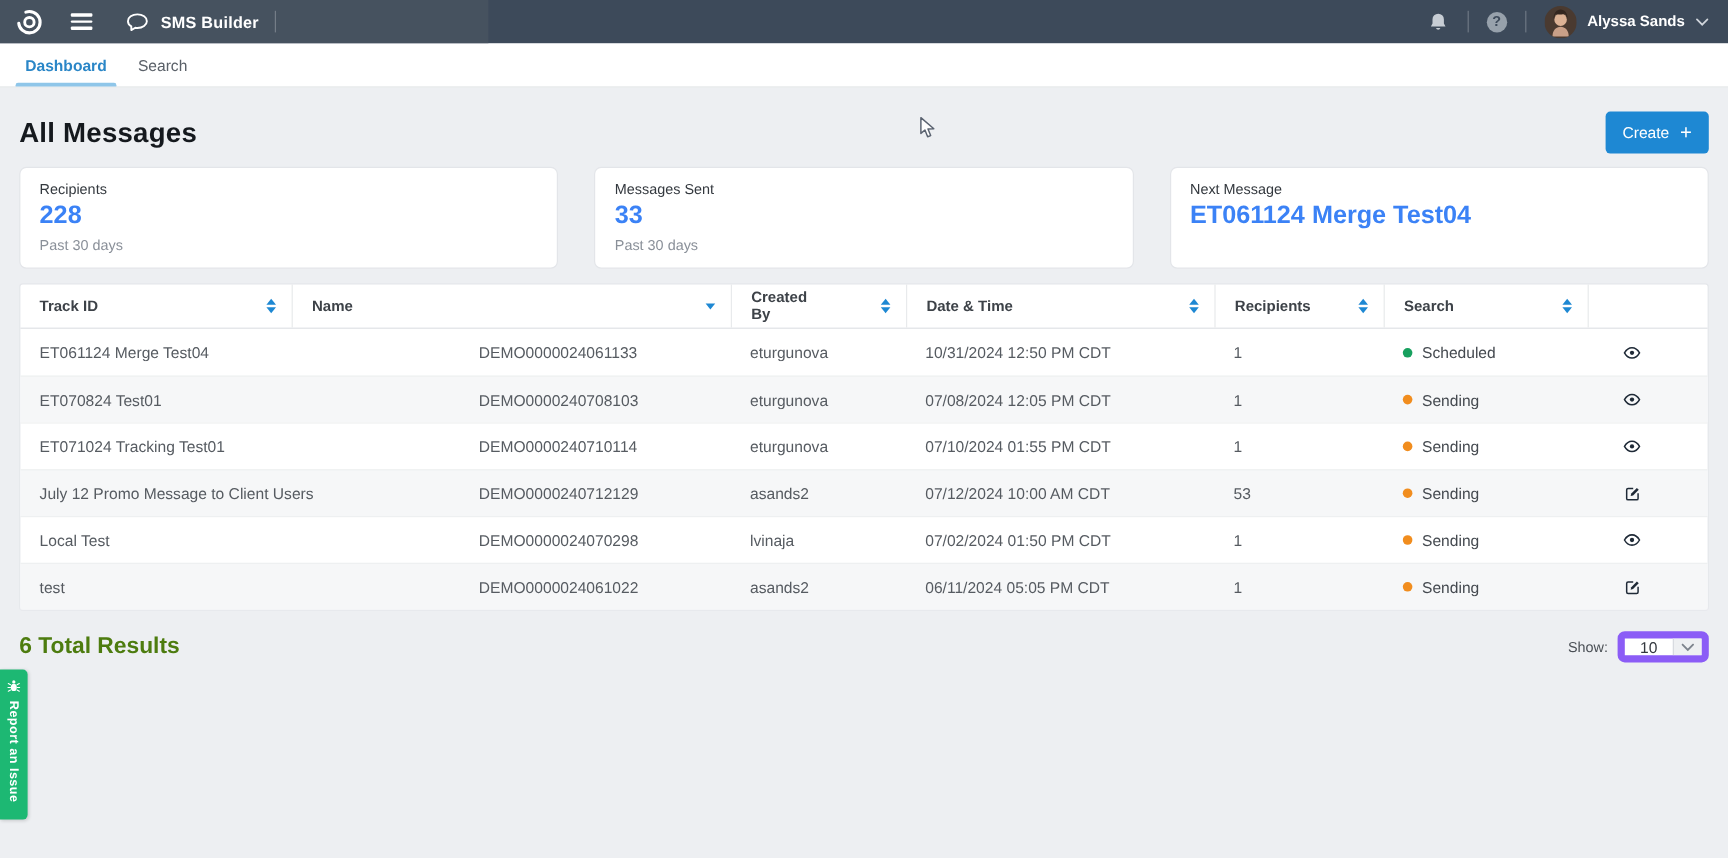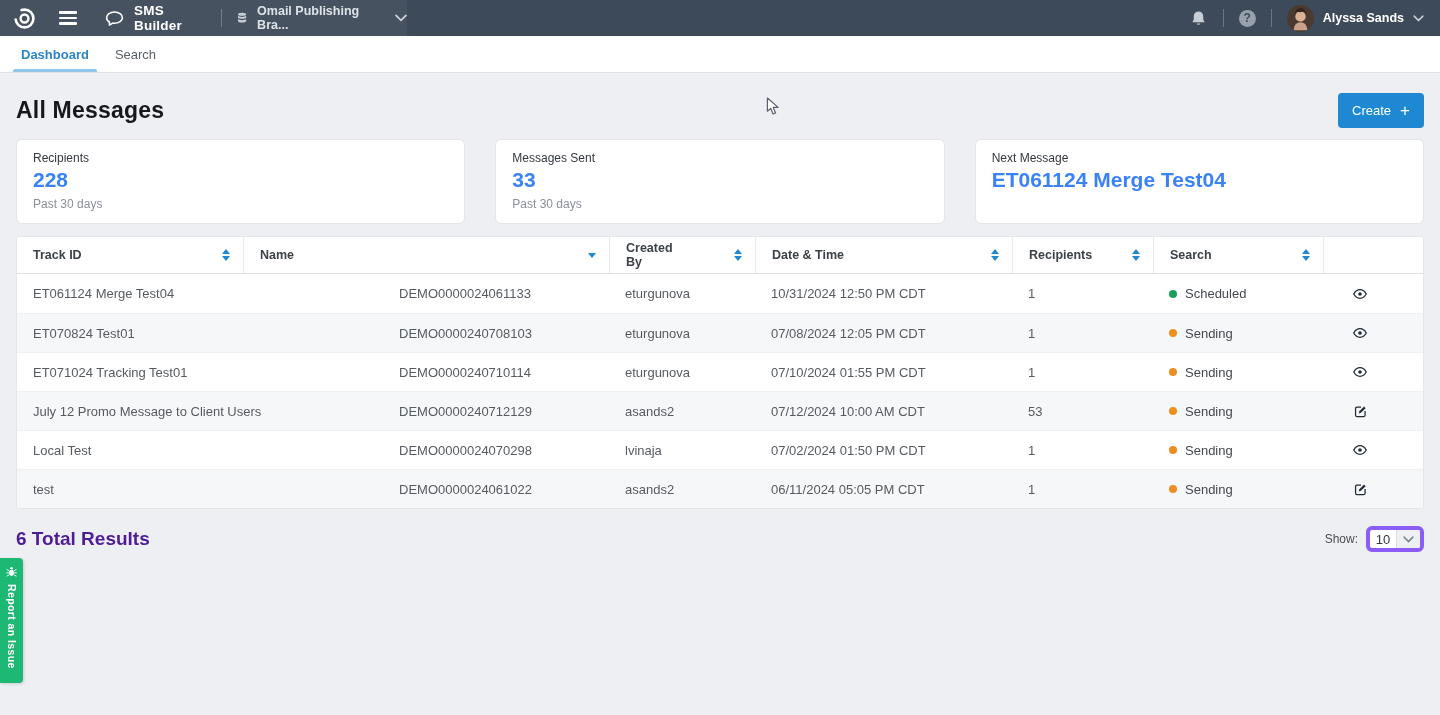--- a/index.html
+++ b/index.html
@@ -68,25 +68,25 @@
   .trow { display: flex; height: 39px; align-items: center; font-size: 13px; color: #565b61; border-top: 1px solid #eef0f1; }
   .trow:first-child { border-top: none; }
   .trow.alt { background: #f6f7f8; }
   .cell { padding-left: 16px; white-space: nowrap; overflow: hidden; }
   .cell.col-status { display: flex; align-items: center; gap: 8px; color: #44494f; }
   .dot { width: 8px; height: 8px; border-radius: 50%; flex-shrink: 0; }
   .cell.col-actions { display: flex; justify-content: center; padding-right: 42px; }
 
   
   .table-footer { display: flex; align-items: center; justify-content: space-between; margin-top: 17px; }
-  .total-results { font-size: 19px; font-weight: 700; color: #4c1d95; }
+  .total-results { font-size: 19px; font-weight: 700; color: #4d7c0f; }
   .show-wrap { display: flex; align-items: center; gap: 8px; }
   .show-label { font-size: 12px; color: #4a4f55; }
-  .page-size-select { display: flex; align-items: stretch; width: 58px; height: 26px; background: #fff;
-                      border: 4px solid #8b5cf6; border-radius: 6px; cursor: pointer; overflow: hidden; }
+  .page-size-select { display: flex; align-items: stretch; width: 76px; height: 26px; background: #fff;
+                      border: 6px solid #8b5cf6; border-radius: 6px; cursor: pointer; overflow: hidden; }
   .page-size-value { flex: 1; display: flex; align-items: center; justify-content: center; font-size: 13px; color: #33383e; }
   .page-size-chevron { width: 24px; background: #eef0f2; display: flex; align-items: center; justify-content: center; border-left: 1px solid #d8dbe0; }
 
   
   .report-tab { position: absolute; left: 0; top: 558px; width: 23px; height: 125px; background: #1db873;
                 border-radius: 0 4px 4px 0; display: flex; flex-direction: column; align-items: center;
                 padding-top: 7px; gap: 6px; cursor: pointer; box-shadow: 1px 1px 3px rgba(0,0,0,.15); }
   .report-text { writing-mode: vertical-rl; font-size: 10.5px; font-weight: 700; color: #fff; letter-spacing: .4px; white-space: nowrap; }
 
   
@@ -108,33 +108,20 @@
         <span></span>
         <span></span>
       </div>
     <div class="chat-icon">
       <svg width="21" height="21" viewBox="0 0 24 24" fill="none">
         <path d="M12 4.5c-5 0-9 2.9-9 6.5 0 2 1.2 3.8 3.2 5v3.5l3.8-2.2c.65.12 1.32.2 2 .2 5 0 9-2.9 9-6.5s-4-6.5-9-6.5z" stroke="#fff" stroke-width="1.8" stroke-linejoin="round"></path>
       </svg>
     </div>
     <div class="app-title">SMS Builder</div>
     <div class="nav-divider"></div>
-    <div class="brand-select">
-      <svg width="16" height="16" viewBox="0 0 24 24" fill="#c7ced6">
-        <ellipse cx="12" cy="5.6" rx="7" ry="2.7"></ellipse>
-        <path d="M5 8.3c1.5 1.2 4 1.9 7 1.9s5.5-.7 7-1.9v3.1c-1.5 1.2-4 1.9-7 1.9s-5.5-.7-7-1.9z"></path>
-        <path d="M5 13.8c1.5 1.2 4 1.9 7 1.9s5.5-.7 7-1.9v3.1c0 1.5-3.1 2.7-7 2.7s-7-1.2-7-2.7z"></path>
-      </svg>
-      <span class="brand-label" style="margin-left:8px">Omail Publishing Bra...</span>
-      <span class="brand-chevron">
-        <svg width="12" height="8" viewBox="0 0 12 8" fill="none">
-            <path d="M1 1.3l5 5 5-5" stroke="#cfd4da" stroke-width="1.7" stroke-linecap="round"></path>
-          </svg>
-      </span>
-    </div>
   </div>
   <div class="nav-spacer"></div>
   <div class="nav-right">
     <button class="icon-button">
       <svg width="19" height="19" viewBox="0 0 24 24" fill="#c7cdd4">
         <path d="M12 3a6 6 0 00-6 6v4.4L4.3 16.6h15.4L18 13.4V9a6 6 0 00-6-6z"></path>
         <path d="M9.7 18.2a2.4 2.4 0 004.6 0z"></path>
       </svg>
     </button>
     <div class="nav-divider" style="margin:0 2px"></div>

